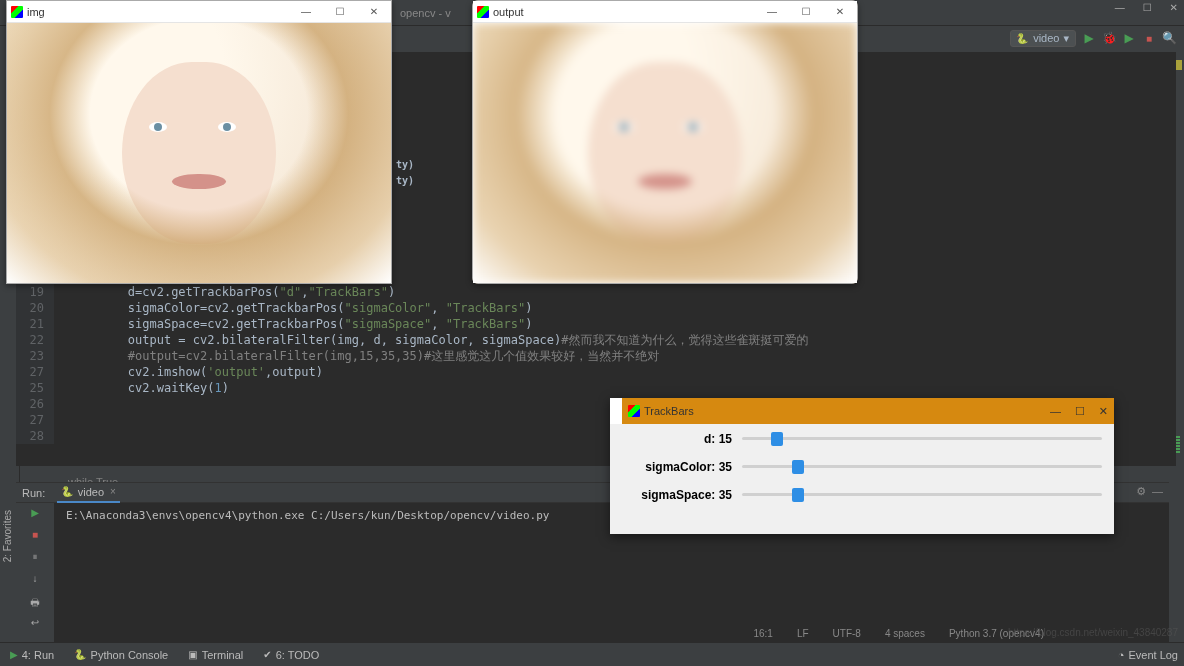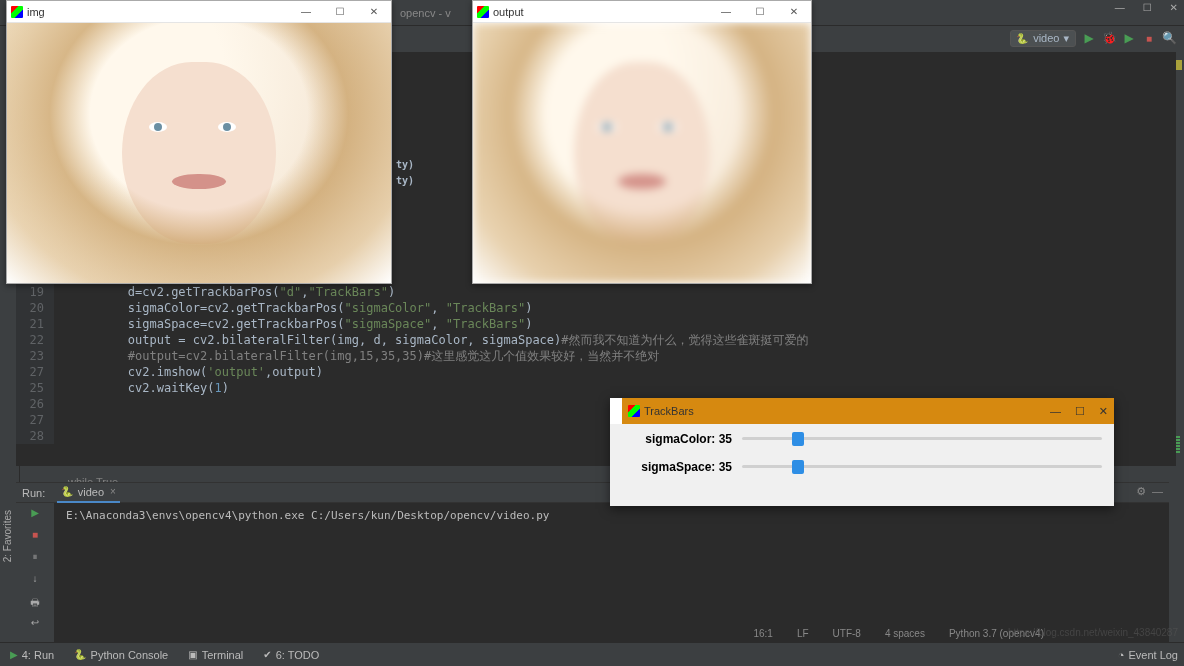--- a/index.html
+++ b/index.html
@@ -232,21 +232,21 @@
         </div>
         <div class="eye r">
           <div class="pupil"></div>
         </div>
         <div class="lips"></div>
         <div class="hair"></div>
       </div>
   </div>
 </div>
 
-<div class="cv-win" id="outWin" style="left: 472px; top: 0px; width: 340px;">
+<div class="cv-win" id="outWin" style="left: 472px; top: 0px; width: 386px; border-radius: 6px;">
   <div class="cv-titlebar">
     <div class="cv-icon"></div>
     <span>output</span>
     <div class="controls">
       <span>—</span>
       <span>☐</span>
       <span>✕</span>
     </div>
   </div>
   <div class="cv-body blur" style="height: 260px;">
@@ -269,20 +269,27 @@
     <div class="cv-icon"></div>
     <span>TrackBars</span>
     <div class="controls">
       <span>—</span>
       <span>☐</span>
       <span>✕</span>
     </div>
   </div>
   <div class="tb-body" id="tbBody">
       <div class="tb-row">
+        <div class="tb-label">d: 15</div>
+        <div class="tb-track">
+          <div class="bar"></div>
+          <div class="thumb" style="left: 8%;"></div>
+        </div>
+      </div>
+      <div class="tb-row">
         <div class="tb-label">sigmaColor: 35</div>
         <div class="tb-track">
           <div class="bar"></div>
           <div class="thumb" style="left: 14%;"></div>
         </div>
       </div>
       <div class="tb-row">
         <div class="tb-label">sigmaSpace: 35</div>
         <div class="tb-track">
           <div class="bar"></div>

